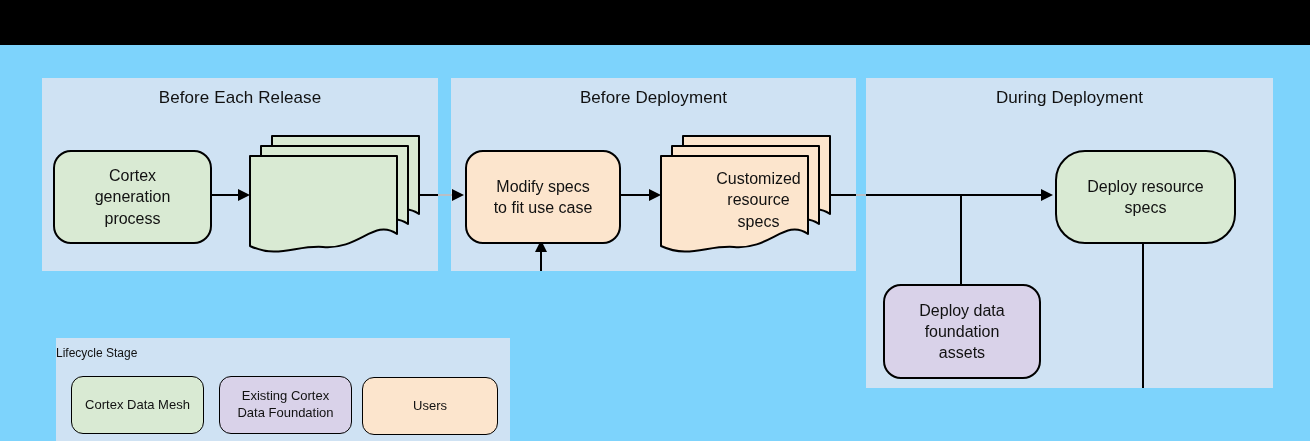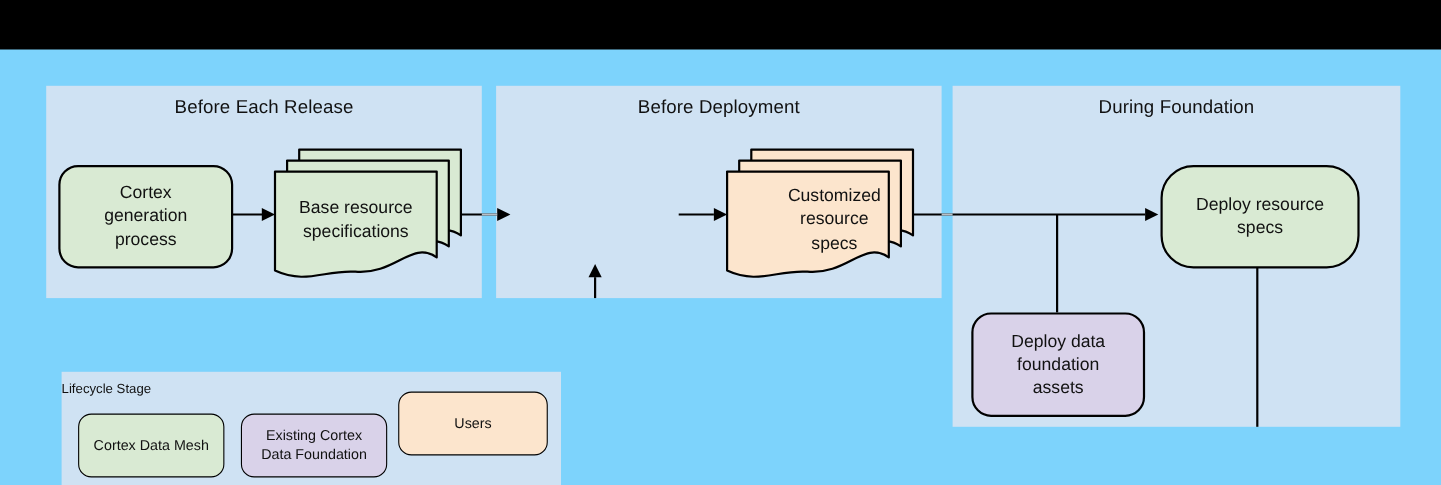--- a/index.html
+++ b/index.html
@@ -31,34 +31,34 @@
 
   <div class="panel" style="left: 42px; top: 33px; width: 396px; height: 193px; background-color: rgb(207, 226, 243);">
     <div class="panel-title">Before Each Release</div>
   </div>
 
   <div class="panel" style="left: 451px; top: 33px; width: 405px; height: 193px; background-color: rgb(207, 226, 243);">
     <div class="panel-title">Before Deployment</div>
   </div>
 
   <div class="panel" style="left: 866px; top: 33px; width: 407px; height: 310px; background-color: rgb(207, 226, 243);">
-    <div class="panel-title">During Foundation</div>
+    <div class="panel-title">During Deployment</div>
   </div>
 
   <div class="panel" style="left: 56px; top: 293px; width: 454px; height: 113px; background-color: rgb(207, 226, 243);">
     <div class="legend-title">Lifecycle Stage</div>
   </div>
   <div class="legend-box" style="left: 71px; top: 331px; width: 131px; height: 56px; background-color: rgb(217, 234, 211); text-align: center;">
     <span>Cortex Data Mesh</span>
   </div>
   <div class="legend-box" style="left: 219px; top: 331px; width: 131px; height: 56px; background-color: rgb(217, 210, 233);">
     <span>Existing Cortex
 Data Foundation</span>
   </div>
-  <div class="legend-box" style="left: 362px; top: 311px; width: 134px; height: 56px; background-color: rgb(252, 229, 205); justify-content: center;">
+  <div class="legend-box" style="left: 362px; top: 332px; width: 134px; height: 56px; background-color: rgb(252, 229, 205); justify-content: center;">
     <span>Users</span>
   </div>
 
   <svg class="connectors" width="1310" height="441" viewBox="0 0 1310 441">
     <g fill="none" stroke-width="2" stroke="#000000">
       <path d="M208 150 H240"></path>
       <path d="M419 150 H452"></path>
       <path d="M617 150 H649"></path>
       <path d="M829 150 H1041"></path>
       <path d="M961 150 V239"></path>
@@ -84,25 +84,25 @@
 process</span>
   </div>
 
   <svg class="stack-svg" style="left:250px;top:91px" width="172" height="128" viewBox="0 0 172 128">
     <g stroke-width="2" stroke-linejoin="round" stroke="#000000">
       <path transform="translate(22,0)" d="M0 0 H147 V78 C124 62 110 94 73 91 C46 89 28 103 0 90 Z" fill="#d9ead3"></path>
       <path transform="translate(11,10)" d="M0 0 H147 V78 C124 62 110 94 73 91 C46 89 28 103 0 90 Z" fill="#d9ead3"></path>
       <path transform="translate(0,20)" d="M0 0 H147 V78 C124 62 110 94 73 91 C46 89 28 103 0 90 Z" fill="#d9ead3"></path>
     </g>
   </svg>
-  <div class="stack-label" style="left:250px;top:111px;width:147px;height:88px">
-    <span>Base resource
-specifications</span>
+
+  <div class="node" style="left: 465px; top: 105px; width: 152px; height: 90px; background-color: rgb(252, 229, 205);">
+    <span>Modify specs
+to fit use case</span>
   </div>
-
 
   <svg class="stack-svg" style="left:661px;top:91px" width="172" height="128" viewBox="0 0 172 128">
     <g stroke-width="2" stroke-linejoin="round" stroke="#000000">
       <path transform="translate(22,0)" d="M0 0 H147 V78 C124 62 110 94 73 91 C46 89 28 103 0 90 Z" fill="#fce5cd"></path>
       <path transform="translate(11,10)" d="M0 0 H147 V78 C124 62 110 94 73 91 C46 89 28 103 0 90 Z" fill="#fce5cd"></path>
       <path transform="translate(0,20)" d="M0 0 H147 V78 C124 62 110 94 73 91 C46 89 28 103 0 90 Z" fill="#fce5cd"></path>
     </g>
   </svg>
   <div class="stack-label" style="left:685px;top:111px;width:147px;height:88px">
     <span>Customized

